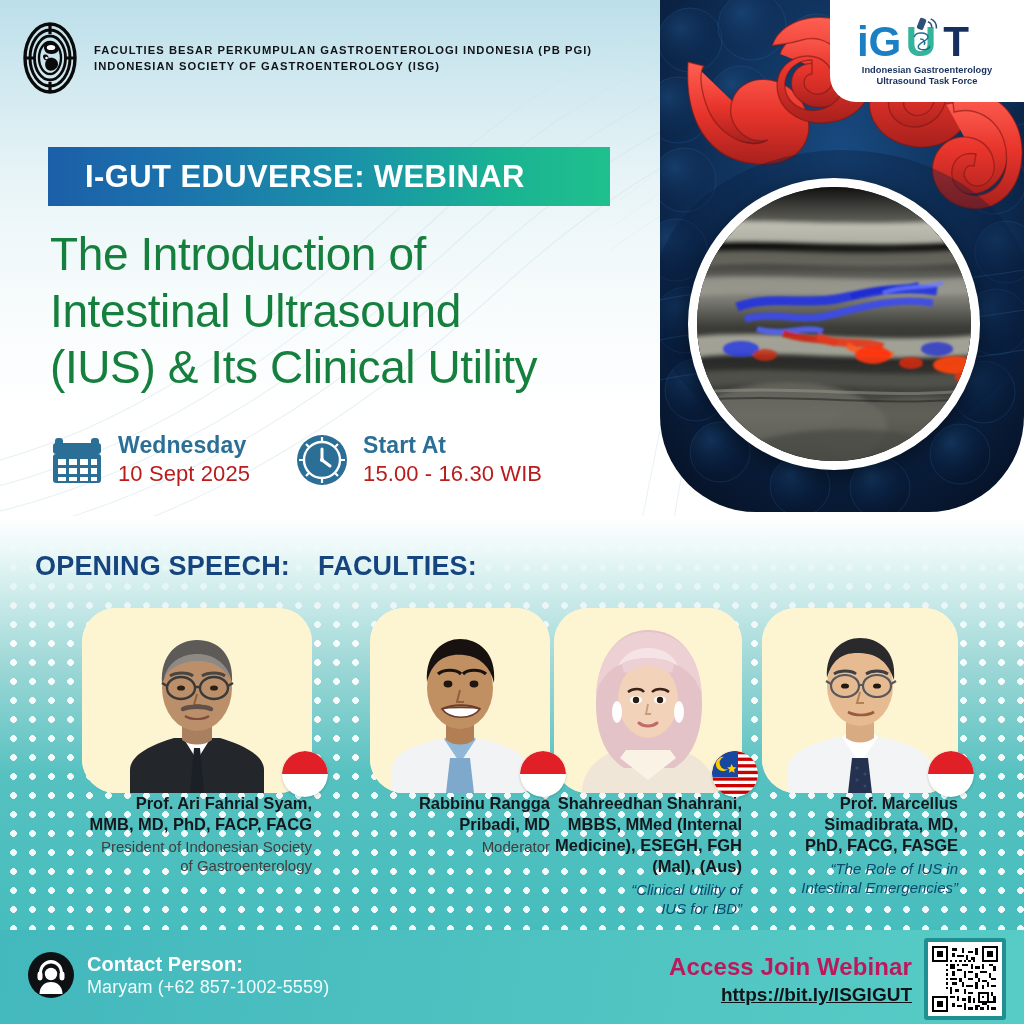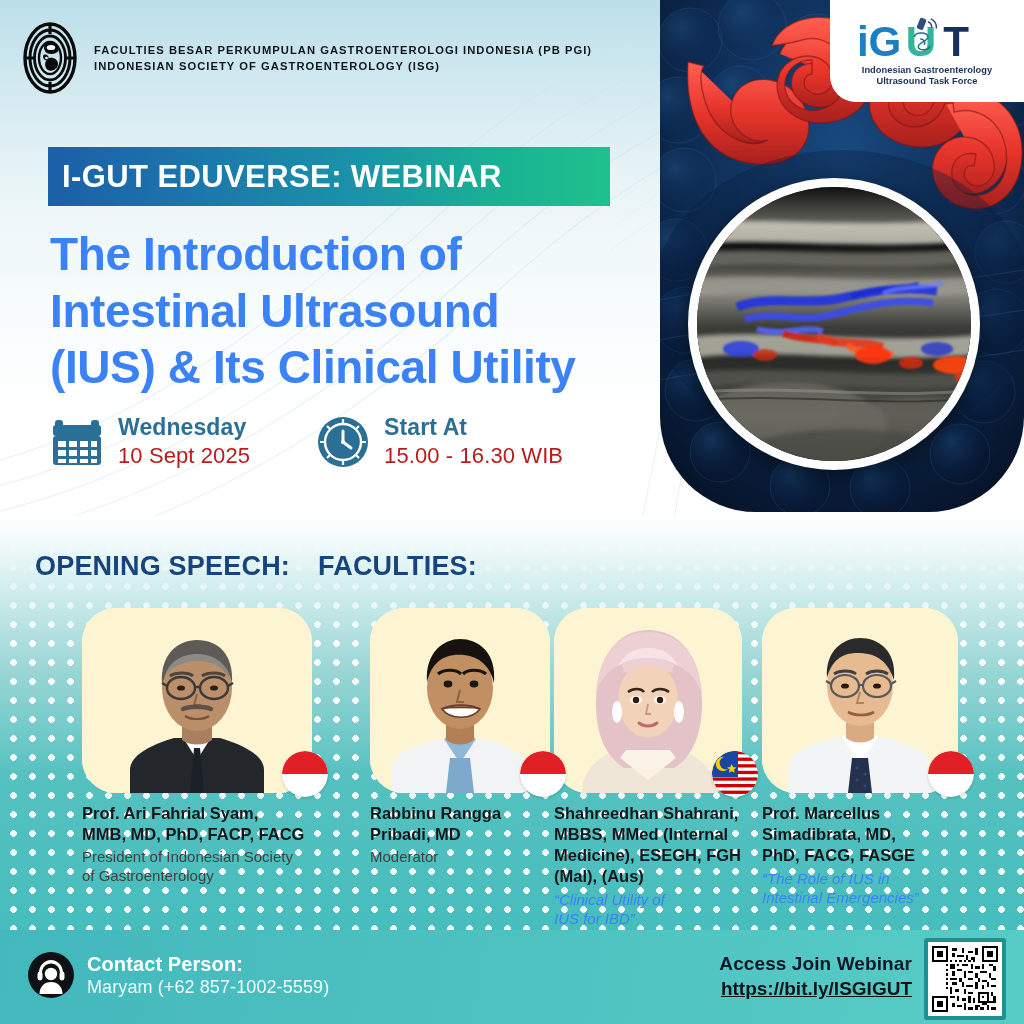--- a/index.html
+++ b/index.html
@@ -70,31 +70,31 @@
   }
 
   
   .ribbon {
     position:absolute; left:48px; top:147px; width:562px; height:59px;
     background:linear-gradient(90deg,#1b5fa8 0%,#1c72ac 22%,#1a93a8 55%,#19b293 80%,#20c08d 100%);
     display:flex; align-items:center; z-index:25;
   }
   .ribbon-text {
     color:#fff; font-size:31px; font-weight:bold; letter-spacing:.4px;
-    padding-left:14px; white-space:nowrap;
+    padding-left:37px; white-space:nowrap;
   }
   .maintitle {
     position:absolute; left:50px; top:226px; width:610px; z-index:25;
-    font-size:46px; font-weight:bold; color:#3b82f6; line-height:1.23;
+    font-size:46px; font-weight:normal; color:#15803d; line-height:1.23;
     letter-spacing:-.4px;
   }
   .maintitle span { display:block; white-space:nowrap; }
 
   
-  .meta-row { position:absolute; left:50px; top:414px; display:flex; gap:66px; z-index:25; }
+  .meta-row { position:absolute; left:50px; top:432px; display:flex; gap:45px; z-index:25; }
   .meta-item { display:flex; align-items:center; gap:14px; }
   .meta-icon { flex:0 0 auto; }
   .meta-lines { line-height:1.18; }
   .meta-top { font-size:23px; font-weight:bold; color:#2c6f96; letter-spacing:.1px; white-space:nowrap;}
   .meta-bot { font-size:22px; color:#b91c1c; letter-spacing:.1px; white-space:nowrap; margin-top:2px;}
 
   
   .sec-label {
     position:absolute; z-index:25; font-size:27px; font-weight:bold;
     color:#16447e; letter-spacing:.2px; white-space:nowrap;
@@ -111,33 +111,33 @@
   .spk-photo {
     width:100%; height:100%; border-radius:34px; overflow:hidden;
     background:linear-gradient(160deg,#fdf6dc 0%,#fdf3d0 45%,#fbeec2 100%);
     position:relative;
   }
   .flag {
     position:absolute; width:46px; height:46px; border-radius:50%;
     right:-16px; bottom:-4px; overflow:hidden; z-index:6;
     box-shadow:0 1px 3px rgba(0,0,0,.18);
   }
-  .spk-text { margin-top:10px; text-align:left; }
+  .spk-text { text-align:right; }
   .spk-name { font-size:16.5px; font-weight:bold; color:#14181c; line-height:1.27; }
   .spk-role { font-size:15px; color:#404040; line-height:1.27; margin-top:2px; }
-  .spk-topic { font-size:15px; color:#3b82f6; font-style:italic; line-height:1.27; margin-top:3px; }
+  .spk-topic { font-size:15px; color:#0c4a6e; font-style:italic; line-height:1.27; margin-top:3px; }
 
   
   .contact { position:absolute; left:28px; top:952px; display:flex; align-items:center; gap:13px; z-index:30;}
   .contact-lines { line-height:1.2; }
   .contact-title { font-size:20px; font-weight:bold; color:#ffffff; letter-spacing:.1px;}
   .contact-val { font-size:18px; color:#f2fbfb; letter-spacing:.1px; margin-top:1px;}
 
   .access { position:absolute; right:112px; top:952px; text-align:right; z-index:30; line-height:1.22;}
-  .access-title { font-size:19px; font-weight:bold; color:#0f172a; letter-spacing:.1px; white-space:nowrap;}
+  .access-title { font-size:24px; font-weight:bold; color:#be185d; letter-spacing:.1px; white-space:nowrap;}
   .access-url { font-size:19px; font-weight:bold; color:#0f1418; text-decoration:underline; white-space:nowrap; margin-top:2px;}
   .qr {
     position:absolute; right:18px; top:938px; width:82px; height:82px; z-index:30;
     background:#ffffff; border:4px solid #1f8f91; border-radius:3px; padding:4px;
   }
 </style>
 </head>
 <body>
 
 <div class="poster">

